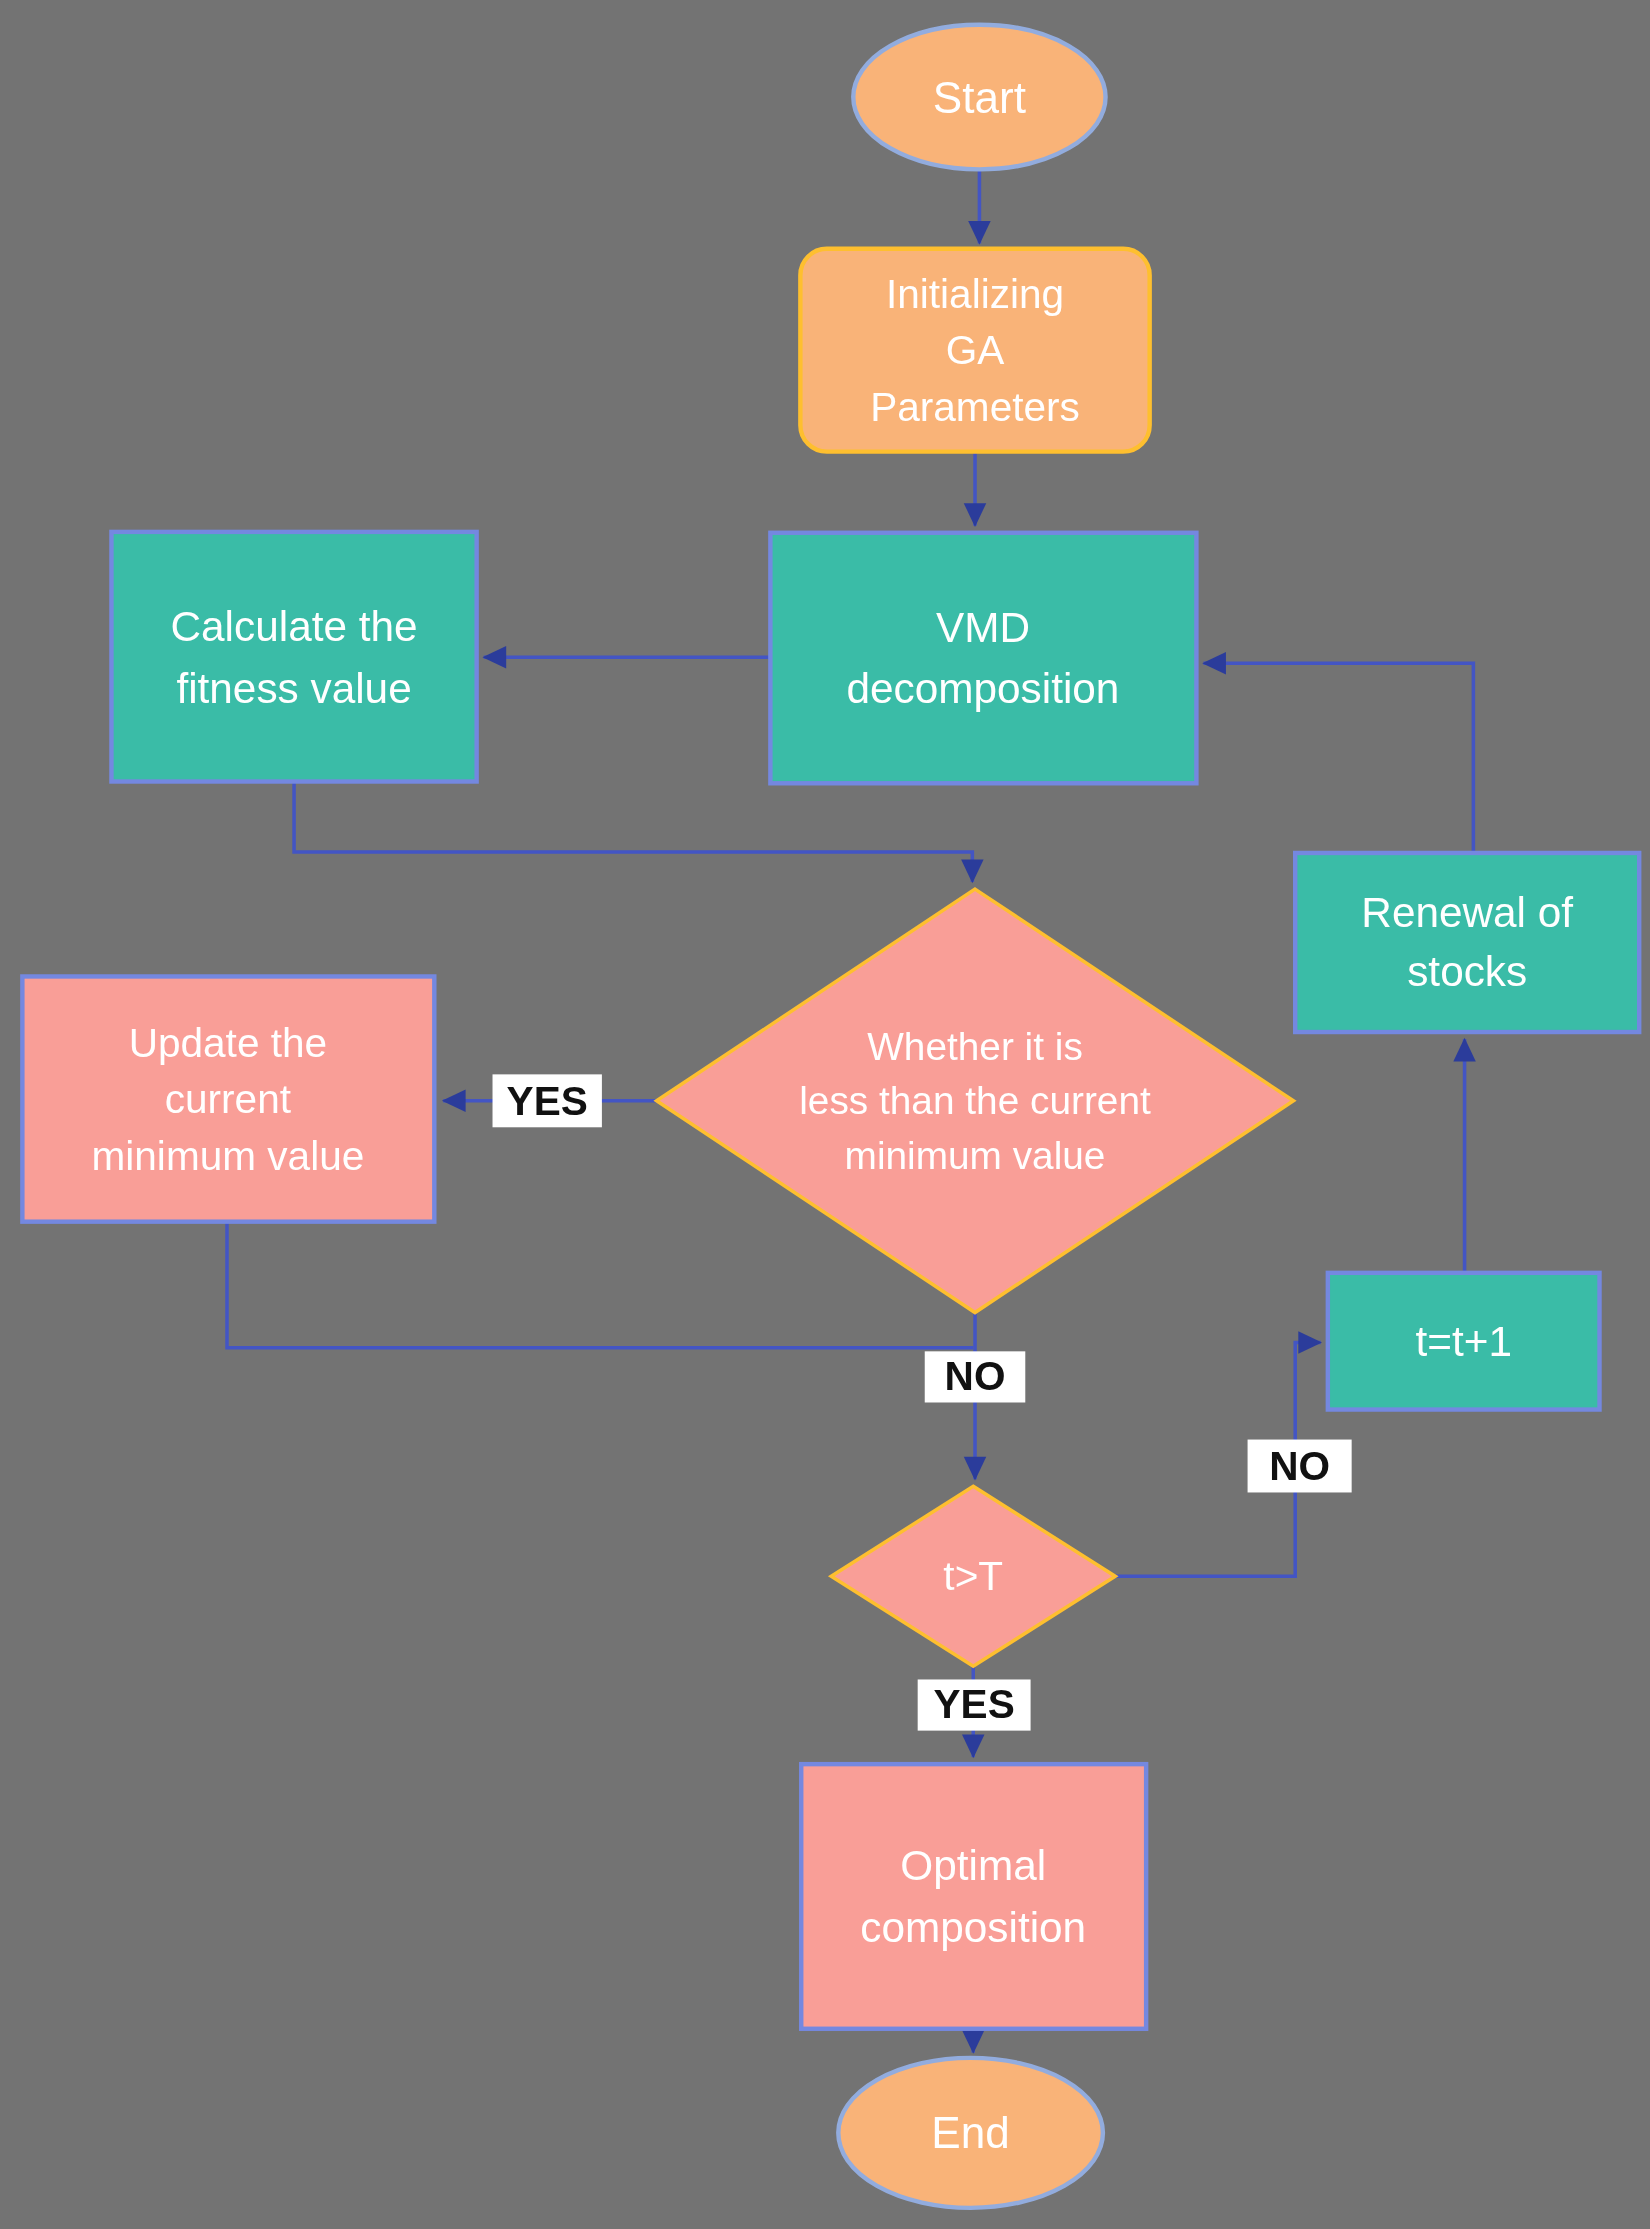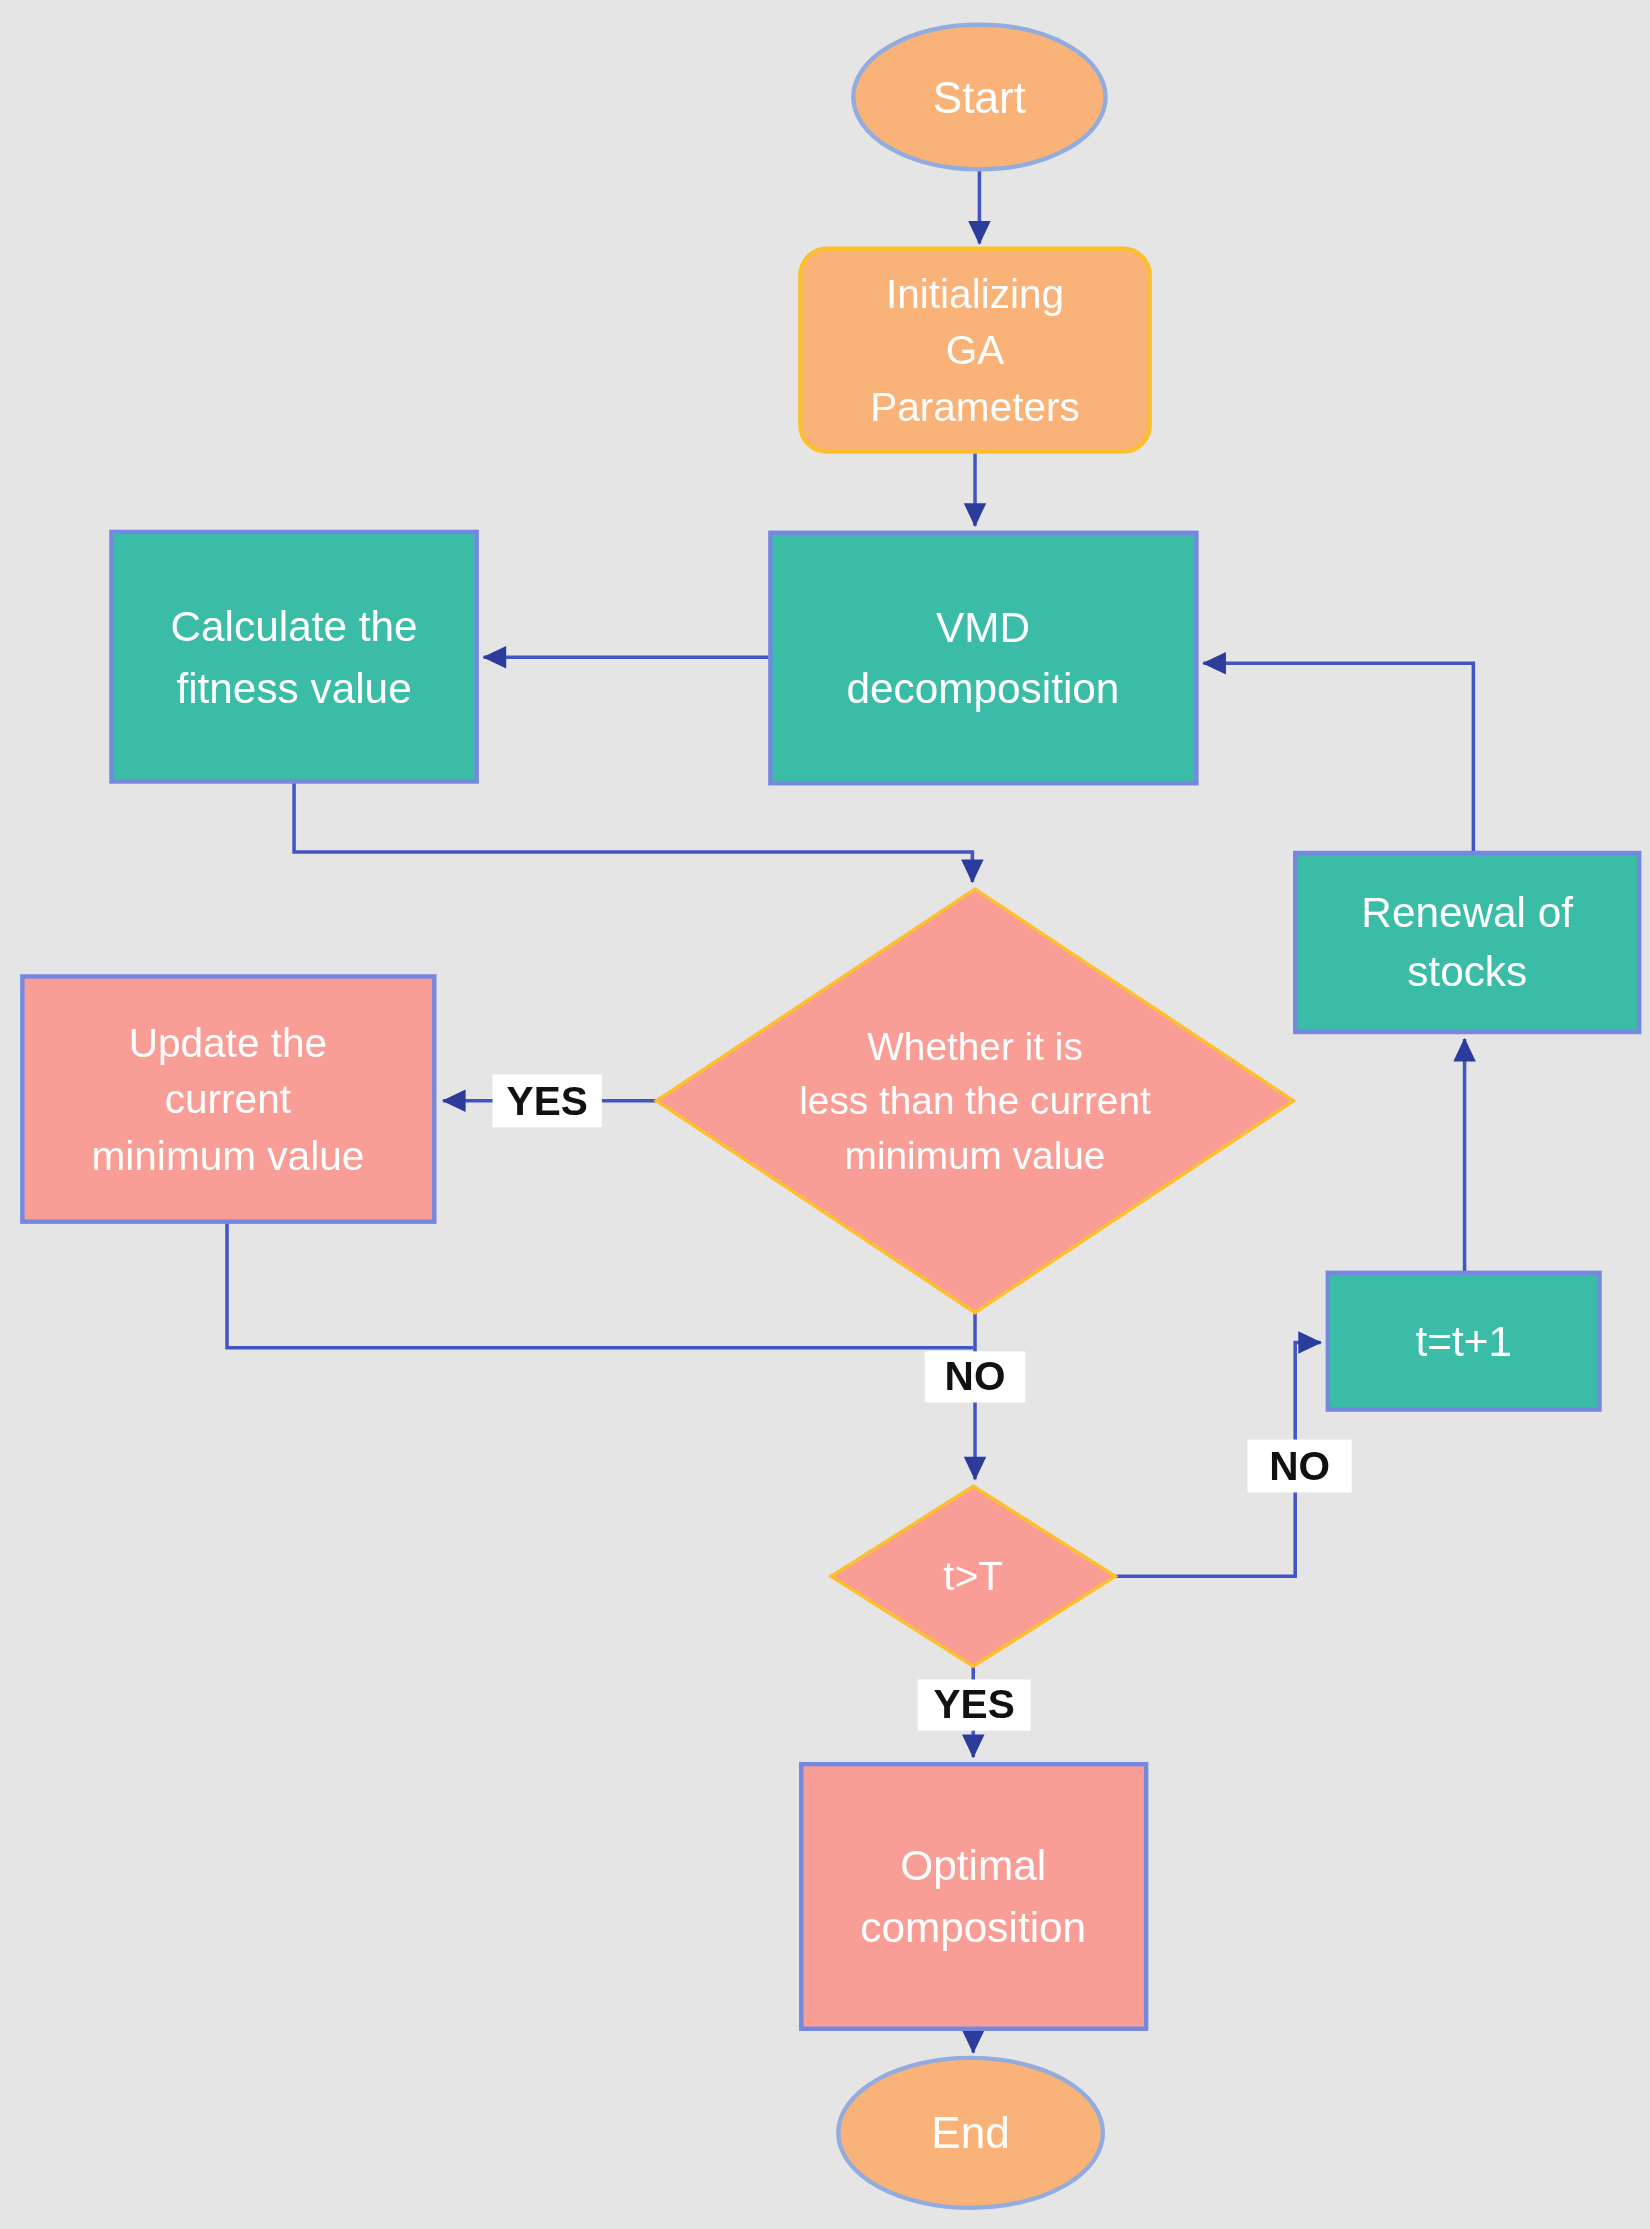--- a/index.html
+++ b/index.html
@@ -1,16 +1,16 @@
 <!DOCTYPE html>
 <html style="font-size:14px"><head>
 <meta charset="utf-8">
 <style>
   html,body{margin:0;padding:0;background:#ffffff;}
-  .stage{width:1651px;height:2229px;position:relative;background:#e5e5e5;}
+  .stage{width:1651px;height:2229px;position:relative;background:#737373;}
   svg{display:block;}
   text{font-family:"Liberation Sans", sans-serif;}
   .node-text{fill:#ffffff;text-anchor:middle;dominant-baseline:central;}
   .t50{font-size:50px;}
   .t48{font-size:48px;}
   .t46{font-size:46px;}
   .t44{font-size:44px;}
   .edge-label{font-weight:bold;font-size:46px;text-anchor:middle;dominant-baseline:central;}
   .connector{fill:none;stroke-width:4;}
   .shape{stroke-width:5;}

